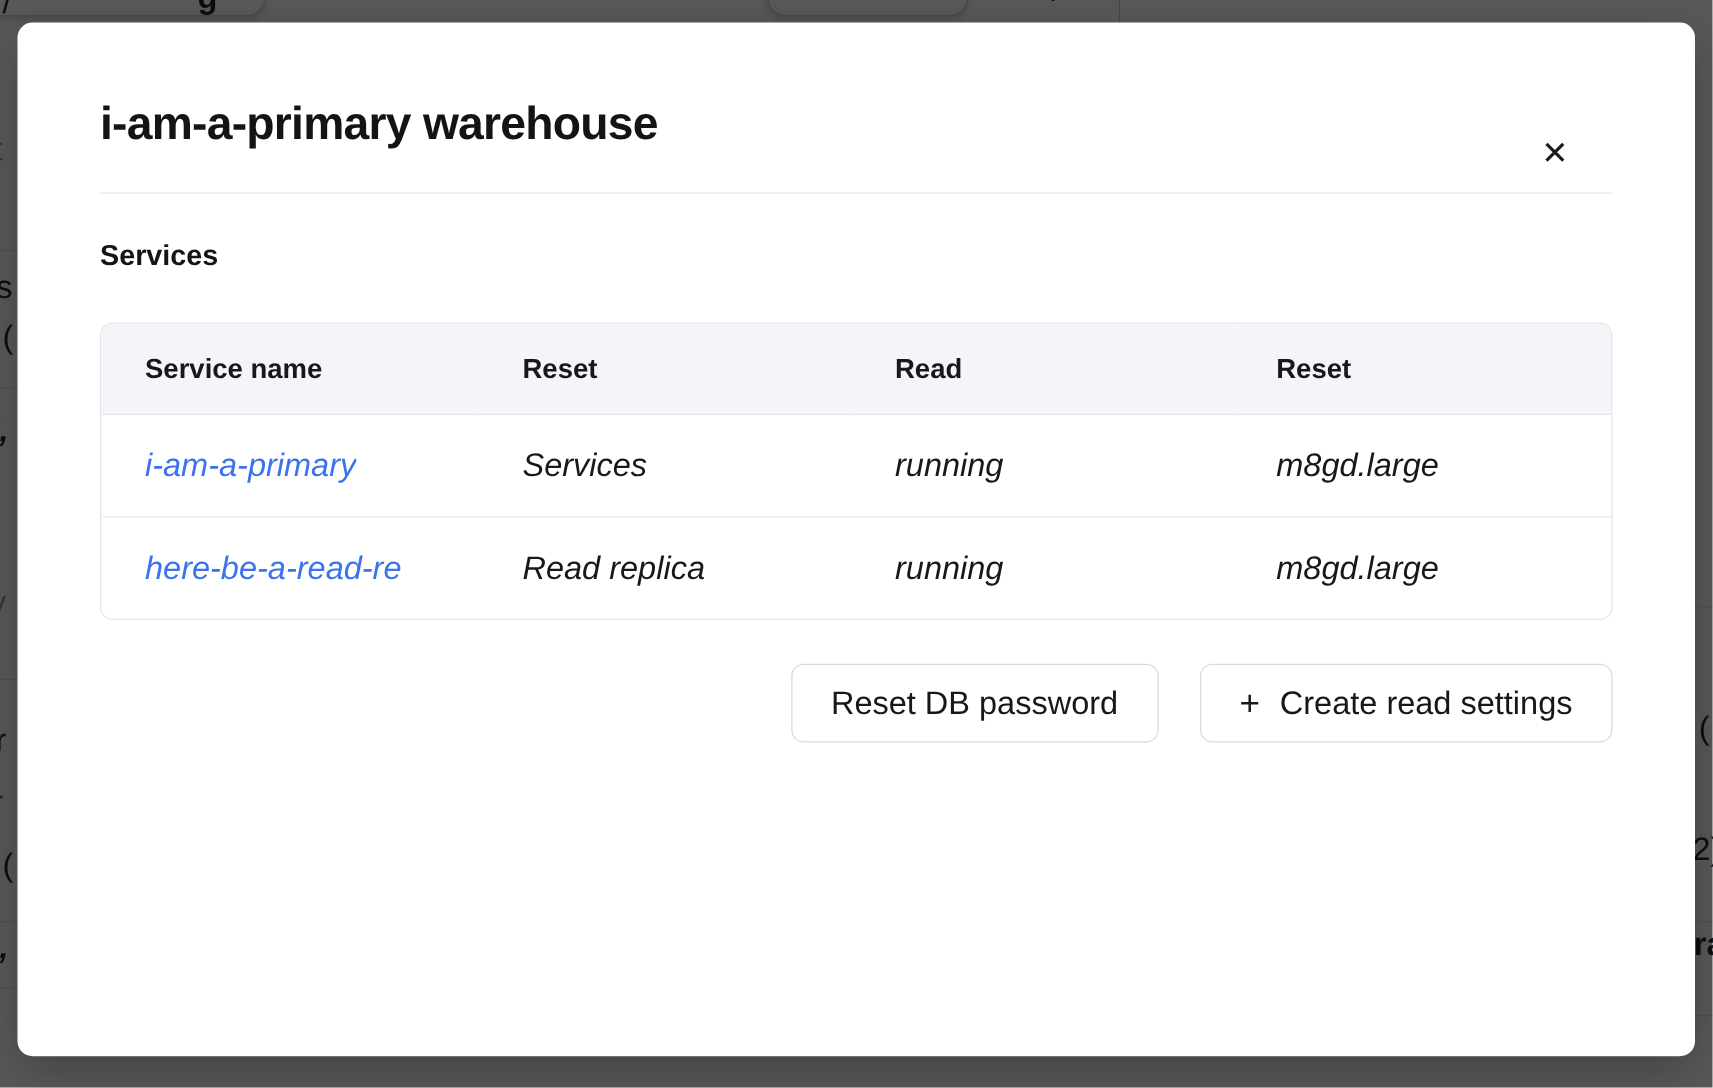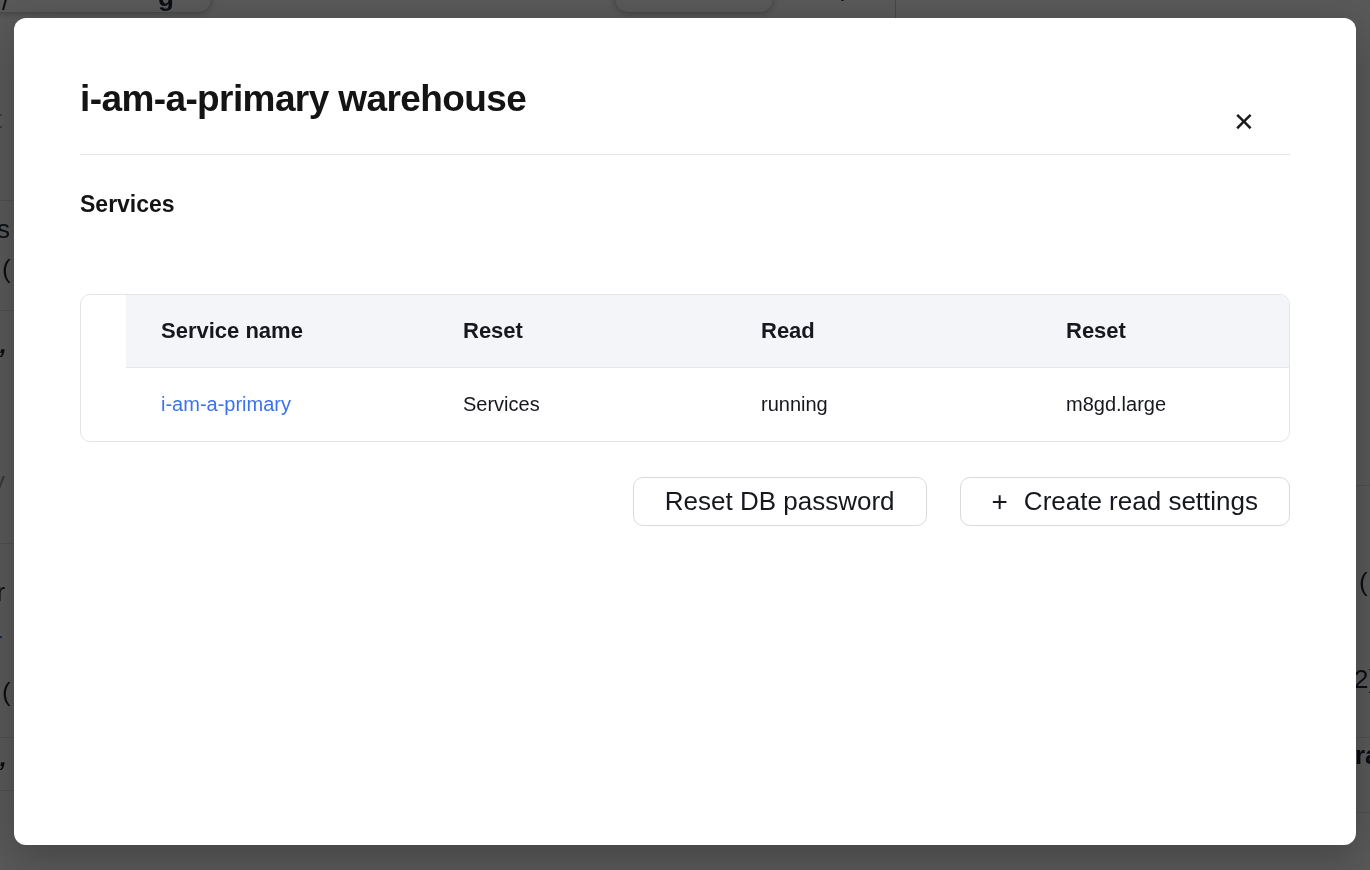--- a/index.html
+++ b/index.html
@@ -111,50 +111,50 @@
     border: none;
   }
   .services-heading {
     margin-top: 36px;
     font-size: 23px;
     font-weight: 700;
     color: #141414;
   }
   
   .svc-table-wrap {
-    margin-top: 76px;
+    margin-top: 40px;
     border: 1px solid #e3e5e8;
     border-radius: 10px;
     overflow: hidden;
-    padding-left: 45px;
   }
   table.svc-table {
     width: 100%;
     border-collapse: collapse;
     table-layout: fixed;
   }
   .svc-table col.c1 { width: 302px; }
   .svc-table col.c2 { width: 298px; }
   .svc-table col.c3 { width: 305px; }
   .svc-table thead th {
     background: #f4f5f8;
     text-align: left;
     font-size: 22px;
     font-weight: 600;
     color: #16181d;
     padding: 23px 14px 23px 35px;
     border-bottom: 1px solid #e3e5e8;
   }
   .svc-table tbody td {
-    font-size: 20px;
+    font-size: 26px;
     color: #16181d;
     padding: 25px 14px 25px 35px;
     border-bottom: 1px solid #ebecef;
     white-space: nowrap;
     overflow: hidden;
+    font-style: italic;
   }
   .svc-table tbody tr:last-child td { border-bottom: none; }
   .svc-link {
     color: #3b72ef;
     text-decoration: none;
     display: inline-block;
     max-width: 100%;
     overflow: hidden;
     white-space: nowrap;
     vertical-align: bottom;
@@ -172,21 +172,21 @@
     gap: 16px;
     background: #ffffff;
     border: 1px solid #d8dade;
     border-radius: 10px;
     padding: 14px 31px;
     font-family: "Liberation Sans", sans-serif;
     font-size: 26px;
     font-weight: 500;
     color: #16181d;
     cursor: pointer;
-    height: 49px;
+    height: 63px;
   }
   .plus-glyph {
     font-size: 28px;
     font-weight: 400;
     color: #16181d;
     line-height: 1;
   }
 </style>
 </head>
 <body>
@@ -252,20 +252,26 @@
           <th>Reset</th>
         </tr>
       </thead>
       <tbody>
         <tr>
           <td><a class="svc-link" href="#">i-am-a-primary</a></td>
           <td>Services</td>
           <td>running</td>
           <td>m8gd.large</td>
         </tr>
+        <tr>
+          <td><a class="svc-link" href="#">here-be-a-read-re</a></td>
+          <td>Read replica</td>
+          <td>running</td>
+          <td>m8gd.large</td>
+        </tr>
       </tbody>
     </table>
   </div>
 
   <div class="modal-actions">
     <button class="action-btn">
       <span>Reset DB password</span>
     </button>
     <button class="action-btn">
       <span class="plus-glyph">+</span>

